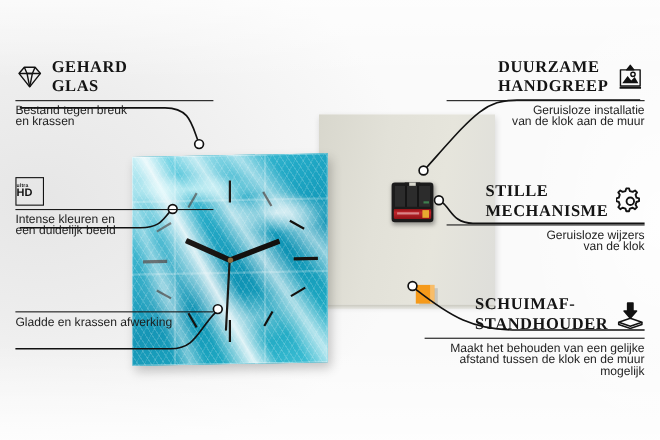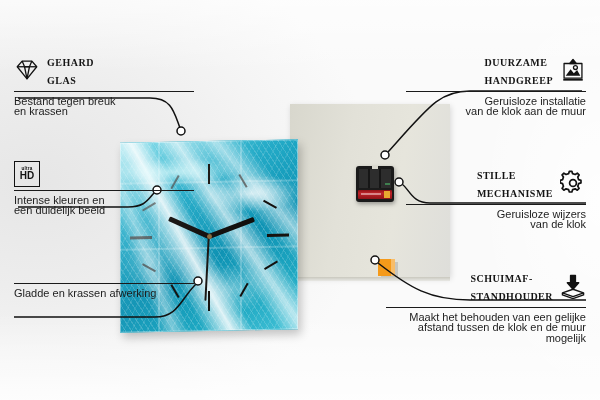--- a/index.html
+++ b/index.html
@@ -232,21 +232,21 @@
     display: flex;
     align-items: center;
     gap: 7px;
   }
   .feature.right .head {
     flex-direction: row-reverse;
   }
   .feature .title {
     font-family: "Liberation Serif", serif;
     font-weight: bold;
-    font-size: 10px;
+    font-size: 15px;
     line-height: 13px;
     letter-spacing: 0.5px;
     color: #141414;
     text-transform: uppercase;
   }
   .feature.right .title { text-align: left; }
   .feature .rule {
     height: 1px;
     background: #1a1a1a;
     margin: 3px 0 4px 0;
@@ -265,21 +265,21 @@
     color: #121212;
   }
   .icon svg { display: block; width: 26px; height: 26px; }
 
   
   .hd-badge {
     width: 26px; height: 26px;
     border: 1.6px solid #121212;
     display: flex;
     flex-direction: column;
-    align-items: center;
+    align-items: flex-start;
     justify-content: center;
     line-height: 1;
     box-sizing: border-box;
   }
   .hd-badge .u {
     font-family: "Liberation Sans", sans-serif;
     font-size: 4.6px;
     font-weight: bold;
     letter-spacing: 0.2px;
   }

